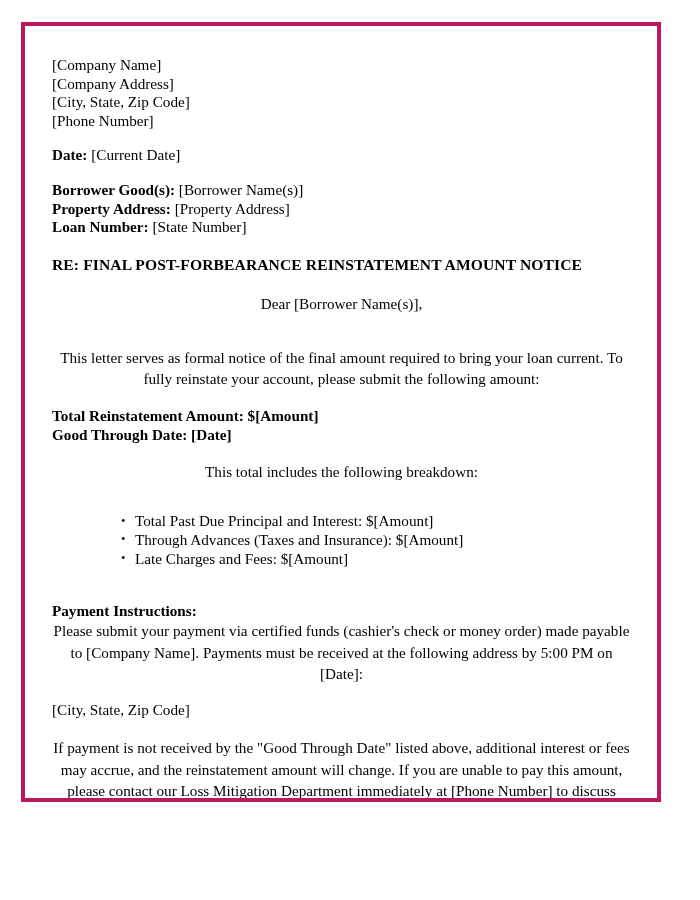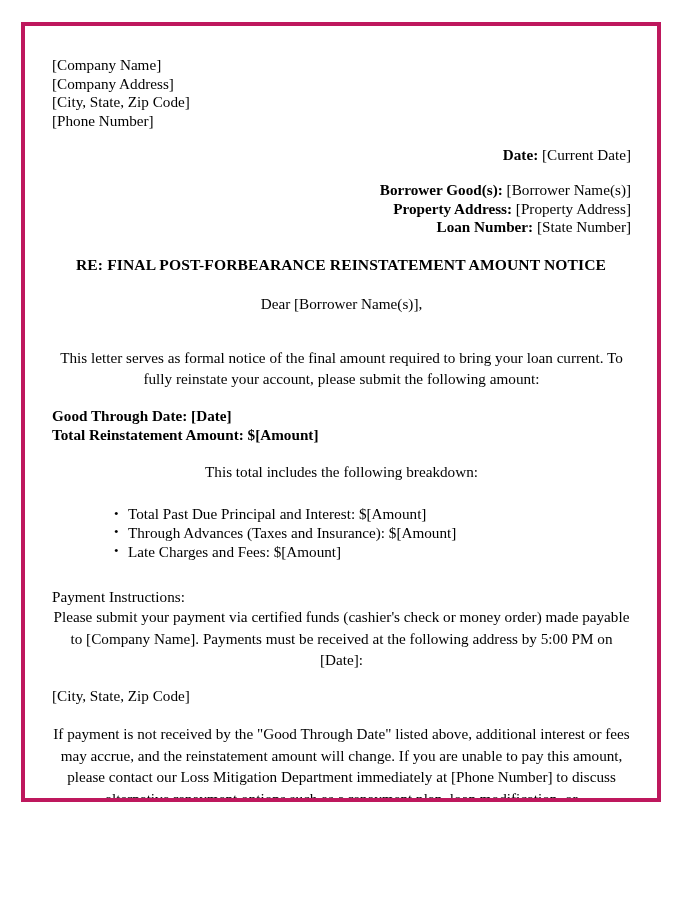--- a/index.html
+++ b/index.html
@@ -41,67 +41,65 @@
     line-height: 18.5px;
   }
 
   .gap-sm { height: 14px; }
   .gap-md { height: 16px; }
   .gap-lg { height: 18px; }
 
   .kv {
     font-size: 15.2px;
     line-height: 18.8px;
-    text-align: right;
   }
   .kv b { font-weight: bold; }
 
   .subject {
     font-size: 15.6px;
     font-weight: bold;
     line-height: 20px;
     letter-spacing: 0.1px;
-    margin-left: 24px;
   }
 
   p.para {
     margin: 0;
     font-size: 15.2px;
     line-height: 21.5px;
     text-align: center;
   }
 
   .amount-line {
     font-size: 15.2px;
     line-height: 19.5px;
     font-weight: bold;
   }
 
   ul.breakdown {
-    margin: 9px;
+    margin: 16px;
     padding: 0 0 0 53px;
     list-style: none;
   }
   ul.breakdown li {
     font-size: 15.2px;
     line-height: 18.8px;
     position: relative;
     padding-left: 14px;
   }
   ul.breakdown li::before {
     content: "\2022";
     position: absolute;
     left: 0;
     top: -0.5px;
     font-size: 13px;
   }
 
   .section-head {
     font-size: 15.2px;
-    font-weight: normal;
+    font-weight: bold;
     line-height: 19.5px;
   }
 </style>
 </head>
 <body>
 
 <div class="page">
   <div class="page-inner">
 
     <div class="addr-block">
@@ -134,22 +132,22 @@
     <div class="gap-md"></div>
 
 
     <div class="gap-md"></div>
 
     <p class="para">This letter serves as formal notice of the final amount required to bring your loan current. To fully reinstate your account, please submit the following amount:</p>
 
     <div class="gap-md"></div>
 
     <div>
+      <div class="amount-line">Total Reinstatement Amount: $[Amount]</div>
       <div class="amount-line">Good Through Date: [Date]</div>
-      <div class="amount-line">Total Reinstatement Amount: $[Amount]</div>
     </div>
 
     <div class="gap-md"></div>
 
     <p class="para">This total includes the following breakdown:</p>
 
     <div class="gap-sm"></div>
 
     <ul class="breakdown">
       <li>Total Past Due Principal and Interest: $[Amount]</li>

